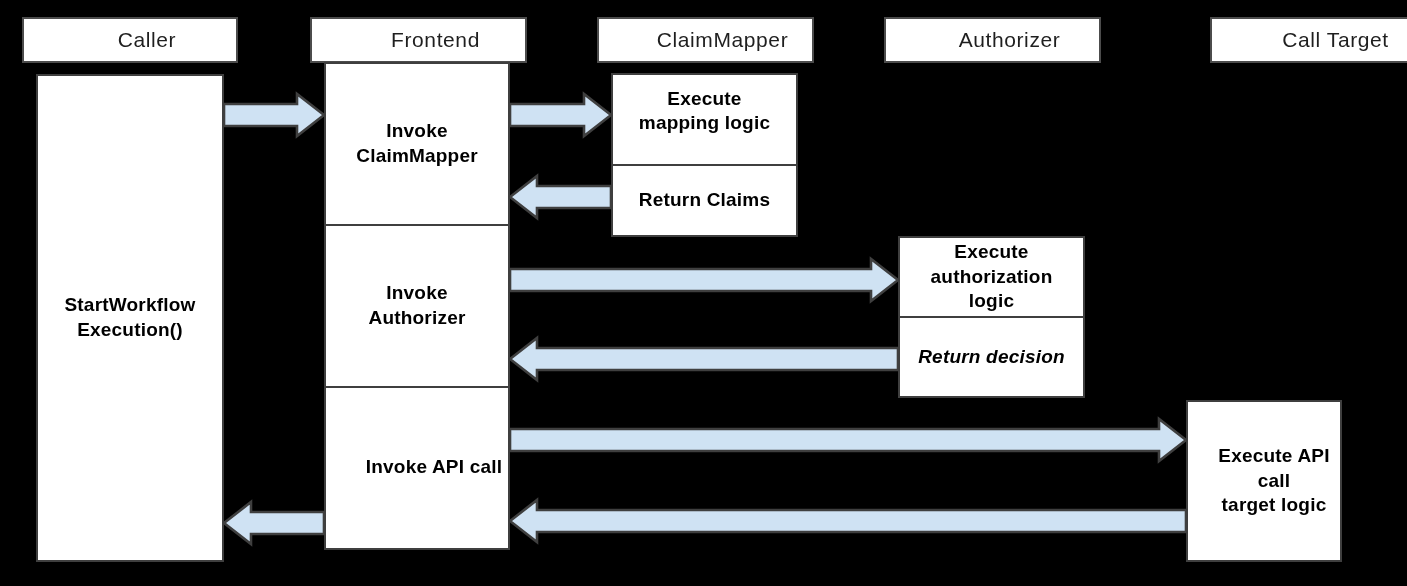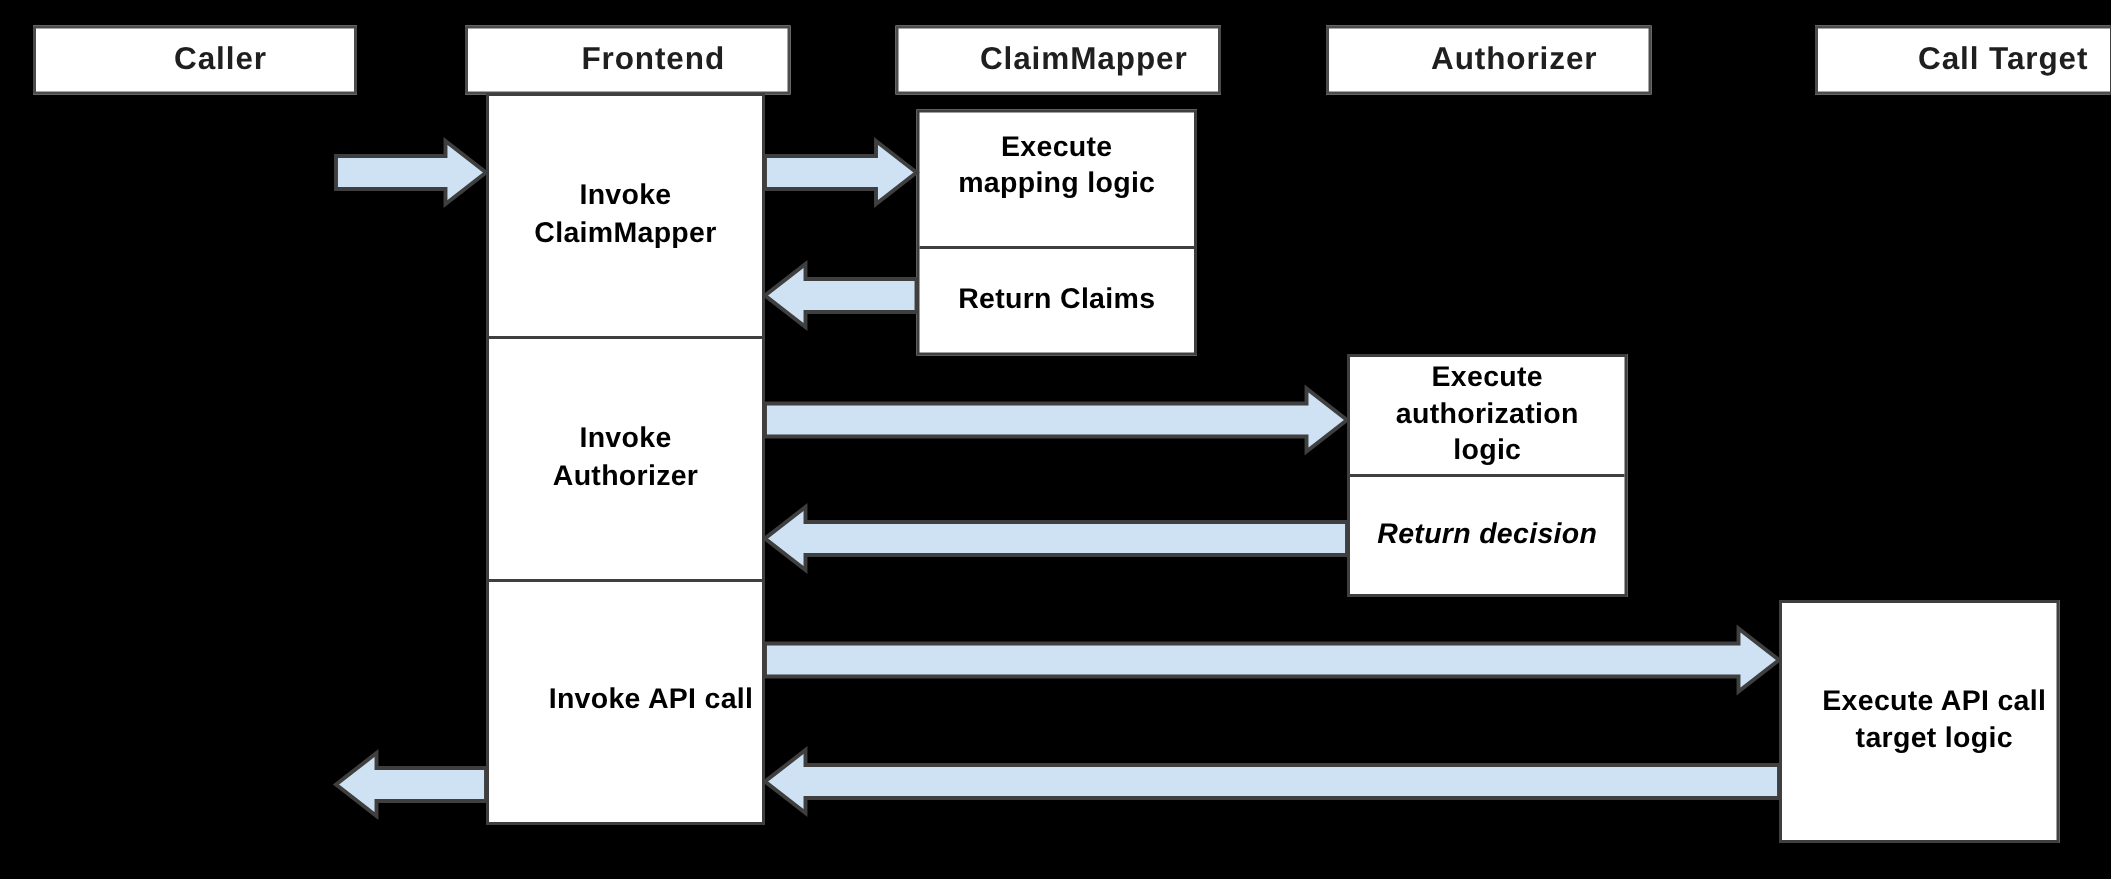--- a/index.html
+++ b/index.html
@@ -19,21 +19,21 @@
     background:var(--bg);
     overflow:hidden;
     font-family:"Liberation Sans","DejaVu Sans",sans-serif;
   }
   .hdr{
     position:absolute;
     background:var(--box-fill);
     border:2px solid var(--header-border);
     box-sizing:border-box;
     display:flex;align-items:center;justify-content:center;
-    font-size:21px;font-weight:700;letter-spacing:0.6px;
+    font-size:21px;font-weight:400;letter-spacing:0.6px;
     color:var(--header-text);
     padding-left:34px;
   }
   .node{
     position:absolute;
     background:var(--box-fill);
     border:2px solid var(--box-border);
     box-sizing:border-box;
     display:flex;flex-direction:column;
   }
@@ -64,20 +64,24 @@
   <div class="hdr" style="left:597px;top:17px;width:217px;height:46px;">
     <span>ClaimMapper</span>
   </div>
   <div class="hdr" style="left:884px;top:17px;width:217px;height:46px;">
     <span>Authorizer</span>
   </div>
   <div class="hdr" style="left:1210px;top:17px;width:217px;height:46px;">
     <span>Call Target</span>
   </div>
 
+  <div class="node" style="left:36px;top:74px;width:188px;height:488px;">
+    <div class="cell" style="flex:1;">StartWorkflow
+Execution()</div>
+  </div>
 
   <div class="node" style="left:324px;top:62px;width:186px;height:488px;">
     <div class="cell" style="flex:163;">Invoke
 ClaimMapper</div>
     <div class="cell" style="flex:162;">Invoke
 Authorizer</div>
     <div class="cell" style="flex:163;padding-left:34px;">Invoke API call</div>
   </div>
 
   <div class="node" style="left:611px;top:73px;width:187px;height:164px;">
@@ -86,21 +90,21 @@
     <div class="cell" style="flex:80;margin-top:16px;">Return Claims</div>
   </div>
 
   <div class="node" style="left:898px;top:236px;width:187px;height:162px;">
     <div class="cell" style="flex:81;">Execute
 authorization
 logic</div>
     <div class="cell" style="flex:81;font-style:italic;">Return decision</div>
   </div>
 
-  <div class="node" style="left:1186px;top:400px;width:187px;height:162px;padding-left:20px;">
+  <div class="node" style="left:1186px;top:400px;width:156px;height:162px;padding-left:20px;">
     <div class="cell" style="flex:79;">Execute API call
 target logic</div>
   </div>
 
   <svg id="arrow-layer" viewBox="0 0 1407 586">
     <path class="arrow" d="M224,104 H297 V94 L324,115 L297,136 V126 H224 Z"></path>
     <path class="arrow" d="M510,104 H584 V94 L611,115 L584,136 V126 H510 Z"></path>
     <path class="arrow" d="M611,186 H537 V176 L510,197 L537,218 V208 H611 Z"></path>
     <path class="arrow" d="M510,269 H871 V259 L898,280 L871,301 V291 H510 Z"></path>
     <path class="arrow" d="M898,348 H537 V338 L510,359 L537,380 V370 H898 Z"></path>

